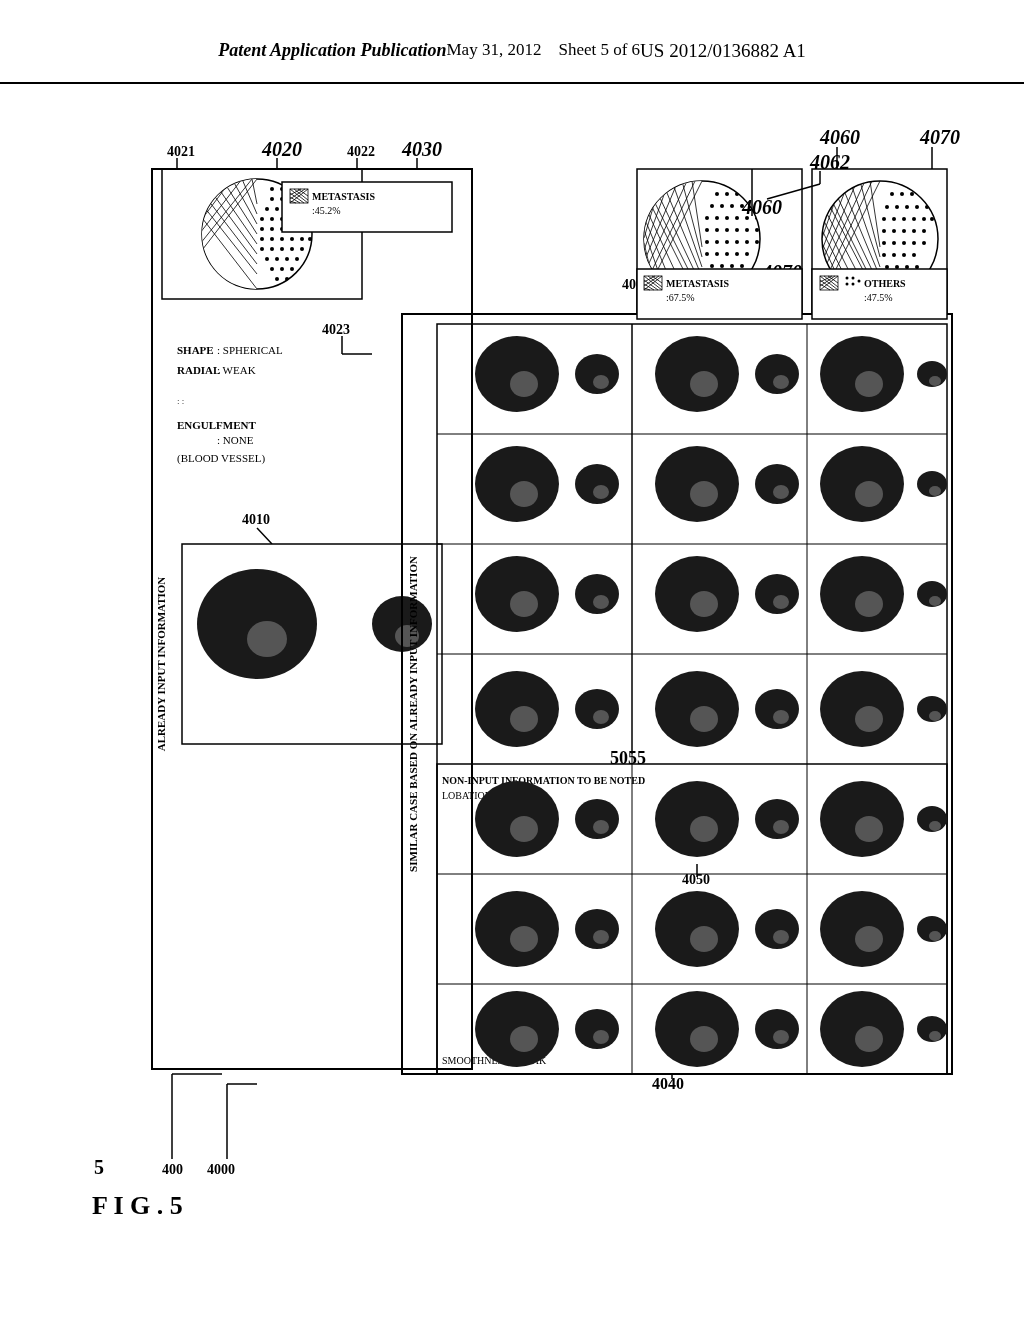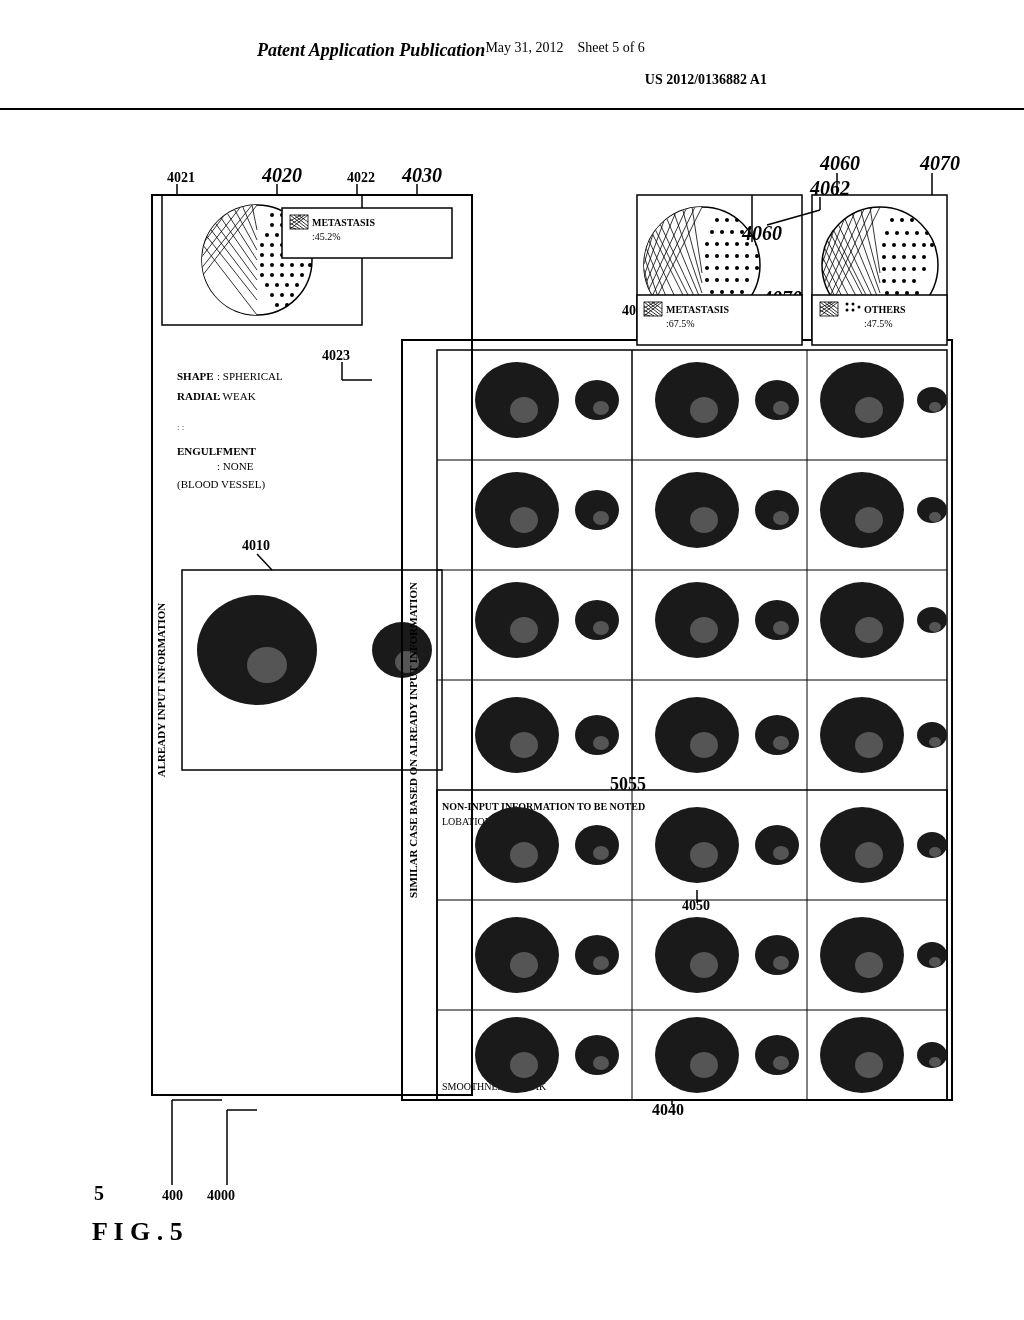--- a/index.html
+++ b/index.html
@@ -19,27 +19,26 @@
       align-items: flex-start;
       padding: 40px 60px 20px 60px;
       border-bottom: 2px solid #000;
     }
     .header-left {
       font-weight: bold;
       font-size: 18px;
       font-style: italic;
     }
     .header-center {
-      font-size: 14px;
+      font-size: 17px;
       text-align: center;
     }
     .header-right {
-      font-size: 14px;
-      font-weight: bold;
-      margin-top: 32px;
+      font-size: 19px;
+      font-weight: normal;
     }
 
     
     .main-content {
       padding: 30px 60px;
       position: relative;
     }
   </style>
 </head>
 <body>

